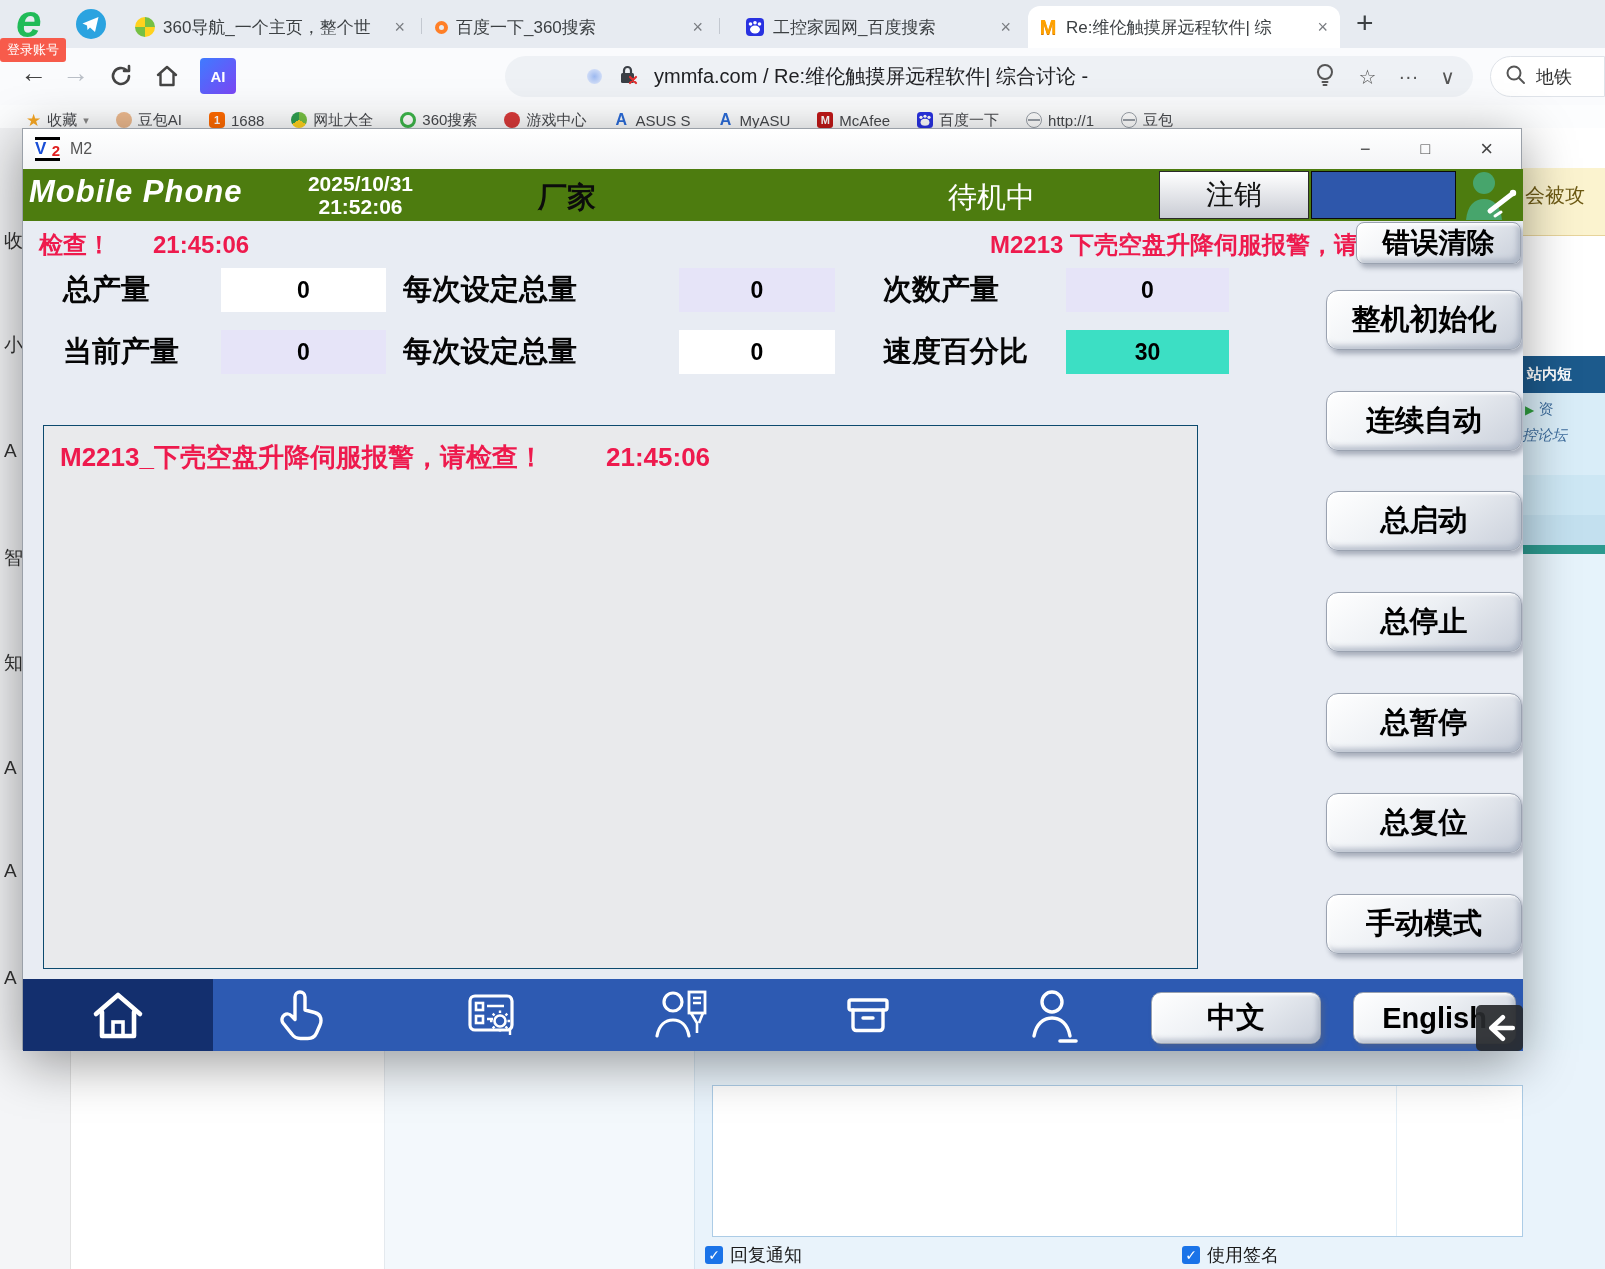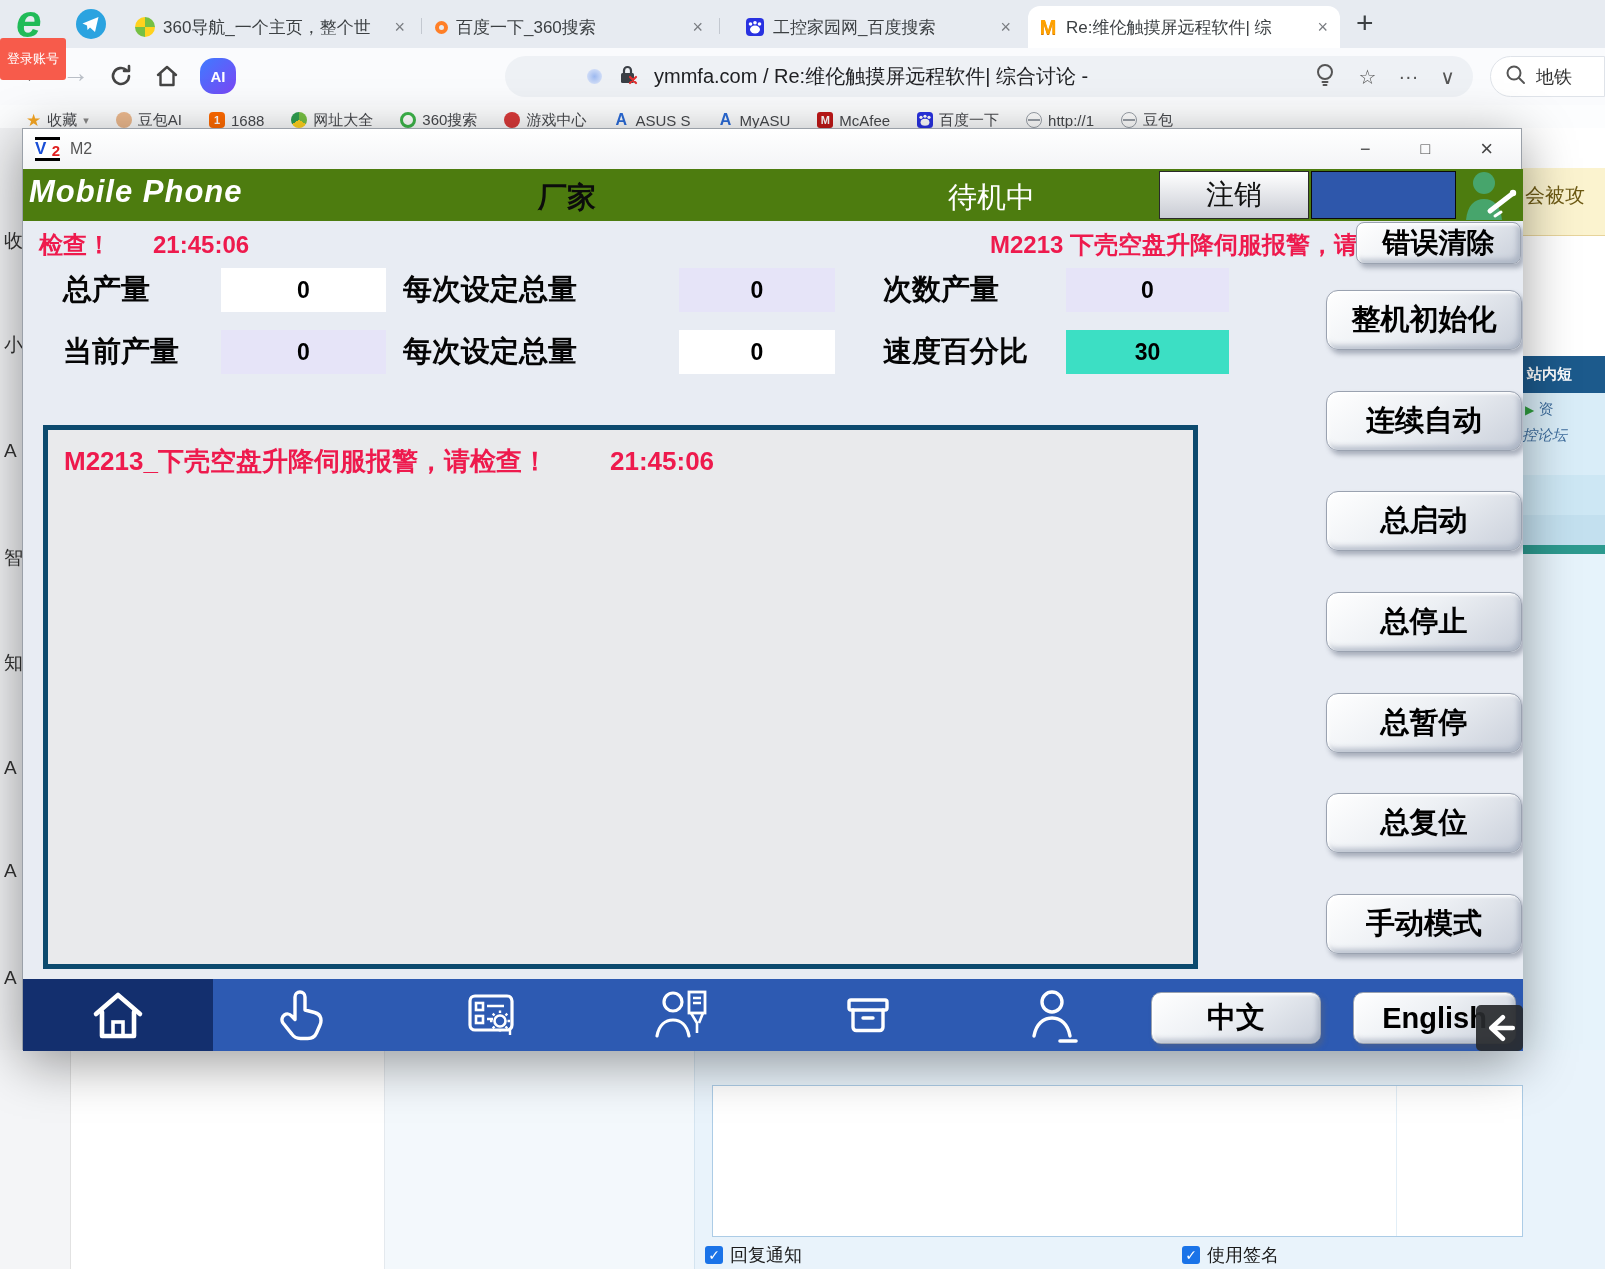--- a/index.html
+++ b/index.html
@@ -3,36 +3,36 @@
 <meta charset="utf-8">
 <style>
   html,body{margin:0;padding:0;background:#fff;}
   *{box-sizing:border-box;font-family:"Liberation Sans","DejaVu Sans",sans-serif;}
   .scene{position:relative;width:1605px;height:1269px;overflow:hidden;background:#fff;}
 
   
   .tabbar{position:absolute;left:0;top:0;width:1605px;height:48px;background:#e7ebf1;}
   .logo-e{position:absolute;left:16px;top:-6px;font-size:46px;font-weight:800;font-style:italic;color:#21bb58;}
   .tg{position:absolute;left:76px;top:9px;width:30px;height:30px;}
-  .login-badge{position:absolute;left:0px;top:38px;z-index:40;background:#f75b4b;color:#fff;font-size:13px;padding:12px 7px;border-radius:3px;}
+  .login-badge{position:absolute;left:0px;top:38px;z-index:40;background:#f75b4b;color:#fff;font-size:13px;padding:3px 7px;border-radius:3px;}
   .tab{position:absolute;top:6px;height:42px;display:flex;align-items:center;padding:0 10px;gap:8px;}
   .tab .tlabel{font-size:17px;color:#3c4043;white-space:nowrap;overflow:hidden;flex:1;}
   .tab .tclose{font-size:18px;color:#7a7d82;padding:0 2px;}
   .tab.active{background:#fff;border-radius:12px 12px 0 0;}
   .tsep{position:absolute;top:18px;width:1px;height:16px;background:#c3c8d0;}
   .fav{width:20px;height:20px;flex:0 0 auto;display:inline-flex;align-items:center;justify-content:center;}
   .fav-nav{border-radius:50%;background:conic-gradient(#76c043 0 90deg,#ffd21e 90deg 180deg,#76c043 180deg 270deg,#ffd21e 270deg 360deg);}
   .fav-oring{width:13px;height:13px;border:4px solid #ff7f27;border-radius:50%;}
   .fav-m{font-size:20px;font-weight:800;color:#ffa200;text-shadow:0 1px 0 #d97b00;}
   .newtab{position:absolute;top:6px;font-size:30px;font-weight:300;color:#3c4043;}
   .toolbar{position:absolute;left:0;top:48px;width:1605px;height:57px;background:#fafbfd;}
   .tbtn{position:absolute;top:10px;font-size:27px;color:#444;}
   .tbtn.dis{color:#b9bec6;}
   .tbtn.svgb{top:15px;}
-  .ai-logo{position:absolute;left:200px;top:10px;width:36px;height:36px;border-radius:14px;background:linear-gradient(135deg,#3f7bff,#7b46f5);color:#fff;font-size:15px;font-weight:700;display:flex;align-items:center;justify-content:center;}
+  .ai-logo{position:absolute;left:200px;top:10px;width:36px;height:36px;border-radius:4px;background:linear-gradient(135deg,#3f7bff,#7b46f5);color:#fff;font-size:15px;font-weight:700;display:flex;align-items:center;justify-content:center;}
   .addrbar{position:absolute;left:505px;top:8px;width:968px;height:41px;border-radius:21px;background:#eef1f5;display:flex;align-items:center;padding:0 18px 0 82px;gap:16px;}
   .shield-dot{width:15px;height:15px;border-radius:50%;background:radial-gradient(circle,#9db9f0 0%,#cfdcf7 70%,#e6ecf9 100%);}
   .url{font-size:20px;color:#202124;white-space:nowrap;overflow:hidden;}
   .addr-right{margin-left:auto;display:flex;align-items:center;gap:22px;}
   .addr-ic{font-size:20px;color:#555;}
   .searchbox{position:absolute;left:1490px;top:8px;width:115px;height:41px;border:1px solid #dfe3e9;border-radius:21px 0 0 21px;background:#fff;display:flex;align-items:center;gap:9px;padding-left:14px;}
   .stext{font-size:18px;color:#333;}
   .bookmarks{position:absolute;left:0;top:105px;width:1605px;height:30px;background:#fcfdfe;display:flex;align-items:center;gap:27px;padding-left:26px;font-size:15px;color:#47494d;}
   .bm{display:flex;align-items:center;gap:6px;white-space:nowrap;flex:0 0 auto;}
   .bmstar{color:#f5a623;font-size:17px;}
@@ -85,21 +85,21 @@
   .ticker-left{position:absolute;left:16px;top:60px;font-size:24px;font-weight:700;color:#ee1a4d;white-space:nowrap;}
   .ticker-left .tt{margin-left:42px;}
   .ticker-right{position:absolute;left:900px;top:60px;width:435px;font-size:24px;font-weight:700;color:#ee1a4d;white-space:nowrap;overflow:hidden;text-align:right;}
   .btn3d{background:linear-gradient(145deg,#ffffff 0%,#edf0f4 45%,#c9cfda 100%);border:1px solid #9aa2b0;border-radius:12px;box-shadow:3px 4px 5px rgba(90,100,120,.45),inset 2px 2px 3px #ffffff,inset -3px -4px 5px rgba(150,160,178,.55);color:#000;display:flex;align-items:center;justify-content:center;}
   .clearbtn{position:absolute;left:1333px;top:53px;width:165px;height:42px;border-radius:8px;font-size:28px;font-weight:600;}
   .slabel{position:absolute;height:44px;line-height:44px;text-align:left;font-size:29px;font-weight:700;color:#050505;}
   .sfield{position:absolute;height:44px;line-height:44px;text-align:center;font-size:23px;font-weight:700;color:#000;}
   .f-white{background:#ffffff;}
   .f-lav{background:#e6e4f8;}
   .f-teal{background:#3cdfc4;}
-  .alarmbox{position:absolute;left:20px;top:256px;width:1155px;height:544px;background:#e9eaec;border:5px solid #0c4a6e;}
+  .alarmbox{position:absolute;left:20px;top:256px;width:1155px;height:544px;background:#e9eaec;border:1px solid #0c4a6e;}
   .alarmline{position:absolute;left:16px;top:14px;font-size:26px;font-weight:700;color:#ee1a4d;white-space:nowrap;}
   .alarmline .at{margin-left:62px;}
   .ctlbtn{position:absolute;left:1303px;width:196px;height:60px;font-size:29px;font-weight:600;}
   .hnav{position:absolute;left:0;top:810px;width:1500px;height:72px;background:#2d5ab2;}
   .hnav-home{position:absolute;left:0;top:0;width:190px;height:72px;background:#132f6e;display:flex;align-items:center;justify-content:center;}
   .navicon{position:absolute;top:8px;width:56px;height:56px;}
   .langbtn{position:absolute;top:13px;height:52px;border-radius:10px;font-size:29px;font-weight:600;}
   .backfloat{position:absolute;left:1453px;top:876px;width:47px;height:46px;background:rgba(40,42,46,.92);border-radius:5px;display:flex;align-items:center;justify-content:center;}
 </style>
 </head>
@@ -312,20 +312,24 @@
         <span>−</span>
         <span style="font-size:16px;">□</span>
         <span style="font-size:22px;">×</span>
       </span>
     </div>
 
     <div class="hmi">
 
       <div class="hmi-head">
         <span class="brand">Mobile Phone</span>
+        <div class="dtt">
+          <div>2025/10/31</div>
+          <div>21:52:06</div>
+        </div>
         <span class="vendor">厂家</span>
         <span class="mstatus">待机中</span>
         <div class="logoutbtn">注销</div>
         <div class="statusbox"></div>
         <div class="avatarbox">
           <svg width="62" height="50" viewBox="0 0 62 50">
               <circle cx="25" cy="13" r="11" fill="#47a56c"></circle>
               <path d="M7 50c1.5-15 8.5-21 18-21s16.5 6 18 21z" fill="#47a56c"></path>
               <path d="M31 41L53 24" stroke="#fff" stroke-width="5" stroke-linecap="round"></path>
               <circle cx="54" cy="23" r="3.2" fill="#fff"></circle>

